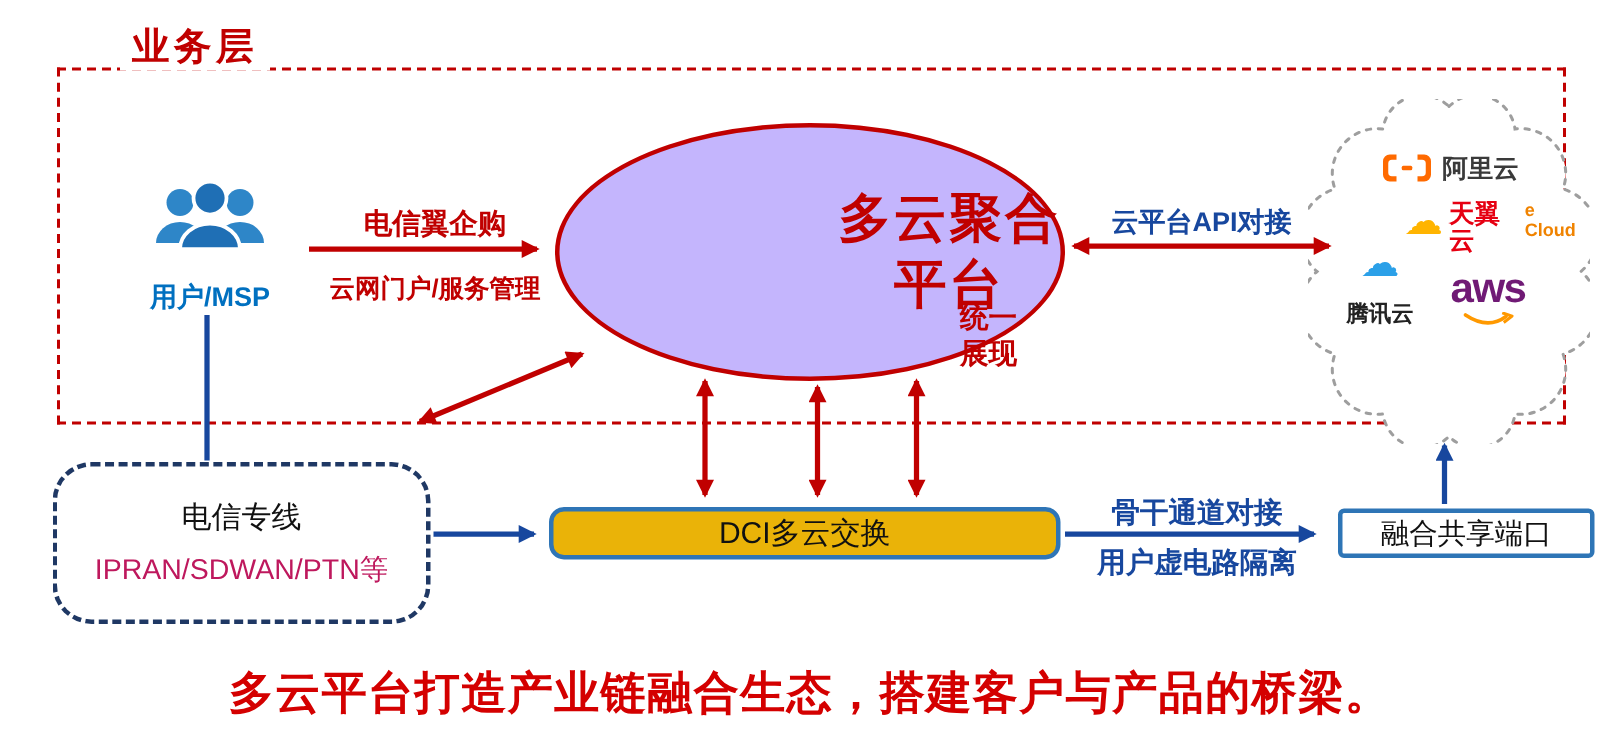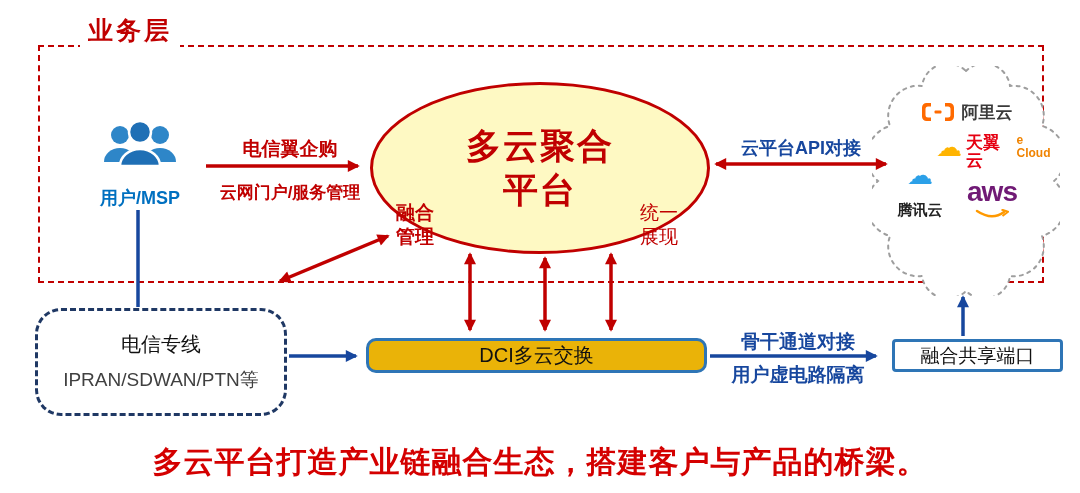--- a/index.html
+++ b/index.html
@@ -23,28 +23,28 @@
     color:#0070c0; font-size:18px; font-weight:bold; z-index:6; }
 
   
   .lbl-purchase { left:225px; top:136px; width:130px; text-align:center;
     color:#c00000; font-size:19px; font-weight:bold; z-index:6; }
   .lbl-portal { left:205px; top:181px; width:170px; text-align:center;
     color:#c00000; font-size:17px; font-weight:bold; z-index:6; }
 
   
   .ellipse { left:370px; top:82px; width:340px; height:172px;
-    border:3px solid #c00000; border-radius:50%; background:#fef9c3;
-    display:flex; align-items:center; justify-content:center; z-index:1; }
+    border:3px solid #c00000; border-radius:50%; background:#c4b5fd;
+    display:flex; align-items:center; justify-content:flex-end; z-index:1; }
   .ellipse-title { color:#c00000; font-size:35px; font-weight:bold;
     text-align:center; line-height:1.25; letter-spacing:2px; }
   .lbl-fusion { left:384px; top:201px; width:62px; text-align:center;
     color:#c00000; font-size:19px; font-weight:bold; line-height:1.25; z-index:6; }
   .lbl-unified { left:628px; top:201px; width:62px; text-align:center;
-    color:#c00000; font-size:19px; font-weight:normal; line-height:1.25; z-index:6; }
+    color:#c00000; font-size:19px; font-weight:bold; line-height:1.25; z-index:6; }
 
   
   .lbl-api { left:734px; top:136px; width:134px; text-align:center;
     color:#17479e; font-size:18px; font-weight:bold; z-index:6; }
 
   
   .cloud-wrap { left:872px; top:66px; width:188px; height:230px; z-index:1; }
   .cloud-wrap svg.blob { position:absolute; left:0; top:0; }
   .logo-aliyun { position:absolute; top:34px; left:0; width:100%;
     display:flex; align-items:center; justify-content:center; gap:6px; }
@@ -58,21 +58,21 @@
   .logo-tencent .txt { color:#222; font-size:15px; font-weight:bold; display:block; margin-top:14px; }
   .logo-aws { position:absolute; top:112px; left:84px; width:72px; text-align:center; }
   .logo-aws .txt { color:#701a75; font-size:28px; font-weight:bold; letter-spacing:-1px; line-height:1; display:block; }
 
   
   .line-box { left:35px; top:308px; width:252px; height:108px;
     border:3px dashed #1f3864; border-radius:26px; background:#fff;
     display:flex; flex-direction:column; align-items:center; justify-content:center;
     gap:9px; z-index:2; }
   .line-box .l1 { color:#111; font-size:20px; }
-  .line-box .l2 { color:#404040; font-size:19px; }
+  .line-box .l2 { color:#be185d; font-size:19px; }
 
   .dci-box { left:366px; top:338px; width:341px; height:35px;
     border:3px solid #2e75b6; border-radius:10px; background:#eab308;
     display:flex; align-items:center; justify-content:center;
     color:#111; font-size:20px; z-index:2; }
 
   .port-box { left:892px; top:339px; width:171px; height:33px;
     border:3px solid #2e75b6; border-radius:4px; background:#fff;
     display:flex; align-items:center; justify-content:center;
     color:#111; font-size:19px; z-index:2; }
@@ -111,22 +111,20 @@
   </div>
   <div class="abs user-label">用户/MSP</div>
 
   <div class="abs lbl-portal">云网门户/服务管理</div>
   <div class="abs lbl-purchase">电信翼企购</div>
 
   <div class="abs ellipse">
     <div class="ellipse-title ml">多云聚合
 平台</div>
   </div>
-  <div class="abs lbl-fusion ml">融合
-管理</div>
   <div class="abs lbl-unified ml">统一
 展现</div>
 
   <div class="abs lbl-api">云平台API对接</div>
 
   <div class="abs cloud-wrap">
     <svg class="blob" width="188" height="230" viewBox="0 0 188 230">
       <path d="M94 5
         A26 26 0 0 1 138 20
         A30 30 0 0 1 170 60

